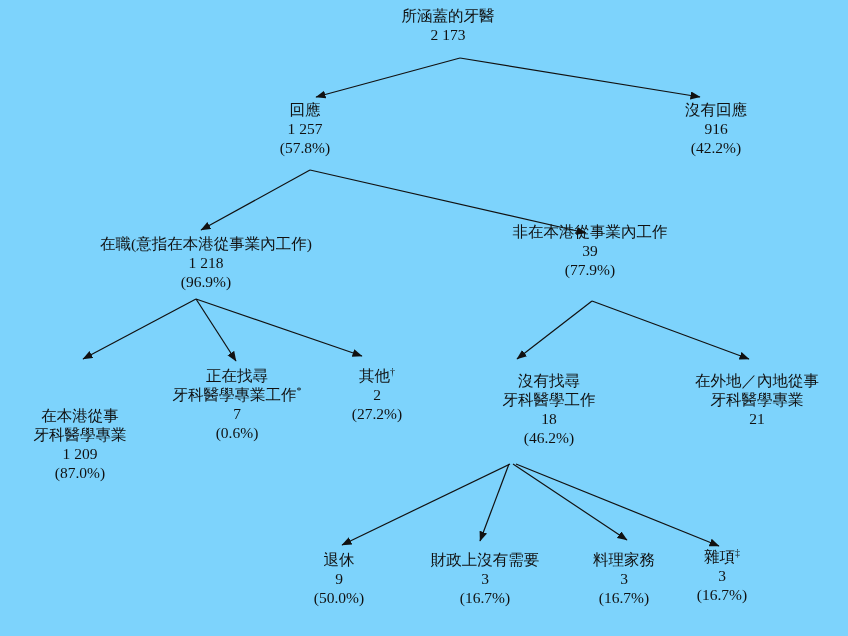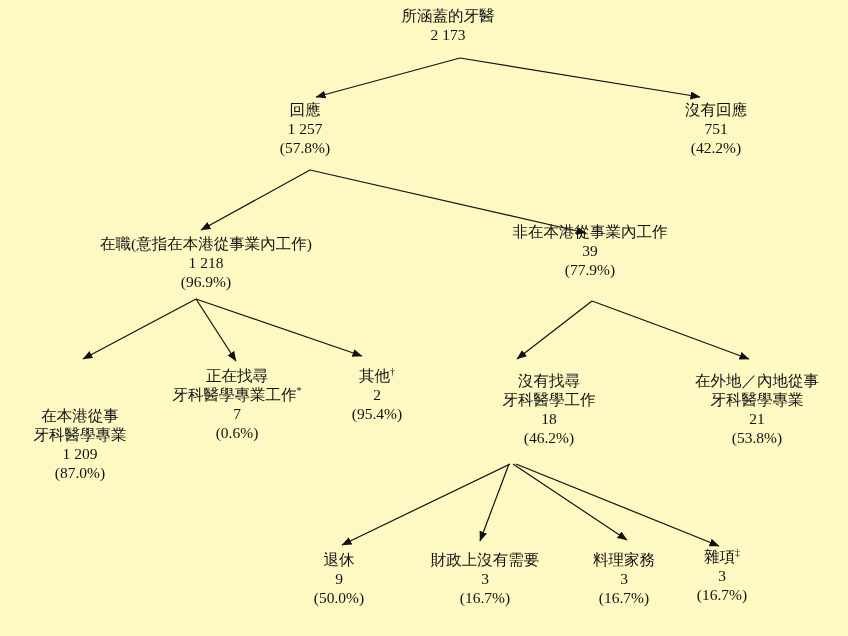--- a/index.html
+++ b/index.html
@@ -1,20 +1,20 @@
 <!DOCTYPE html>
 <html><head>
 <meta charset="utf-8">
 <style>
   html, body { margin: 0; padding: 0; background: #ffffff; }
   .canvas {
     position: relative;
     width: 848px;
     height: 636px;
-    background: #fef9c3;
+    background: #7dd3fc;
     font-family: "Liberation Serif", "DejaVu Serif", serif;
     color: #111111;
     overflow: hidden;
   }
   .connectors {
     position: absolute;
     left: 0; top: 0;
     width: 848px; height: 636px;
   }
   .connectors line { stroke: #111111; stroke-width: 1.2; }
@@ -65,21 +65,21 @@
   </div>
 
   <div class="node" style="left:305px; top:100px;">
     <div class="nline">回應</div>
     <div class="nline">1 257</div>
     <div class="nline">(57.8%)</div>
   </div>
 
   <div class="node" style="left:716px; top:100px;">
     <div class="nline">沒有回應</div>
-    <div class="nline">751</div>
+    <div class="nline">916</div>
     <div class="nline">(42.2%)</div>
   </div>
 
   <div class="node" style="left:206px; top:234px;">
     <div class="nline">在職(意指在本港從事業內工作)</div>
     <div class="nline">1 218</div>
     <div class="nline">(96.9%)</div>
   </div>
 
   <div class="node" style="left:590px; top:222px;">
@@ -98,35 +98,34 @@
   <div class="node" style="left:237px; top:366px;">
     <div class="nline">正在找尋</div>
     <div class="nline"><span>牙科醫學專業工作</span><sup>*</sup></div>
     <div class="nline">7</div>
     <div class="nline">(0.6%)</div>
   </div>
 
   <div class="node" style="left:377px; top:366px;">
     <div class="nline"><span>其他</span><sup>†</sup></div>
     <div class="nline">2</div>
-    <div class="nline">(95.4%)</div>
+    <div class="nline">(27.2%)</div>
   </div>
 
   <div class="node" style="left:512px; top:371px;margin-left:37px;">
     <div class="nline">沒有找尋</div>
     <div class="nline">牙科醫學工作</div>
     <div class="nline">18</div>
     <div class="nline">(46.2%)</div>
   </div>
 
   <div class="node" style="left:757px; top:371px;">
     <div class="nline">在外地／內地從事</div>
     <div class="nline">牙科醫學專業</div>
     <div class="nline">21</div>
-    <div class="nline">(53.8%)</div>
   </div>
 
   <div class="node" style="left:339px; top:550px;">
     <div class="nline">退休</div>
     <div class="nline">9</div>
     <div class="nline">(50.0%)</div>
   </div>
 
   <div class="node" style="left:485px; top:550px;">
     <div class="nline">財政上沒有需要</div>

